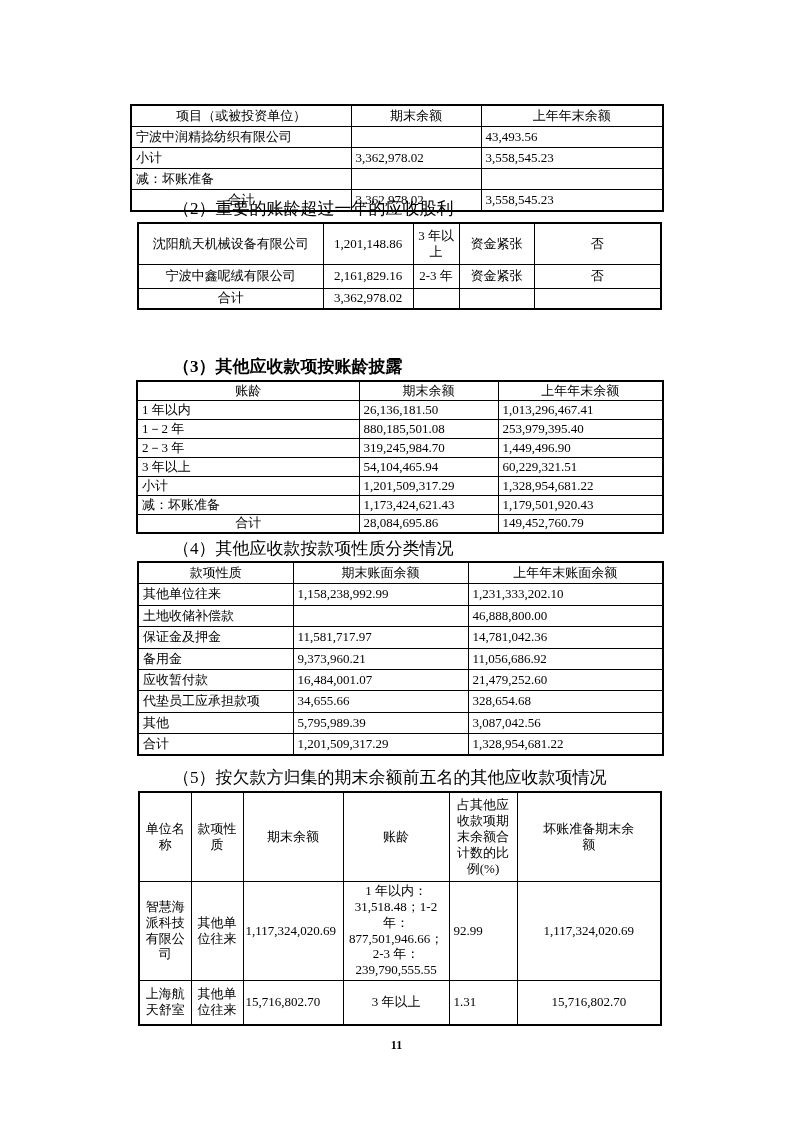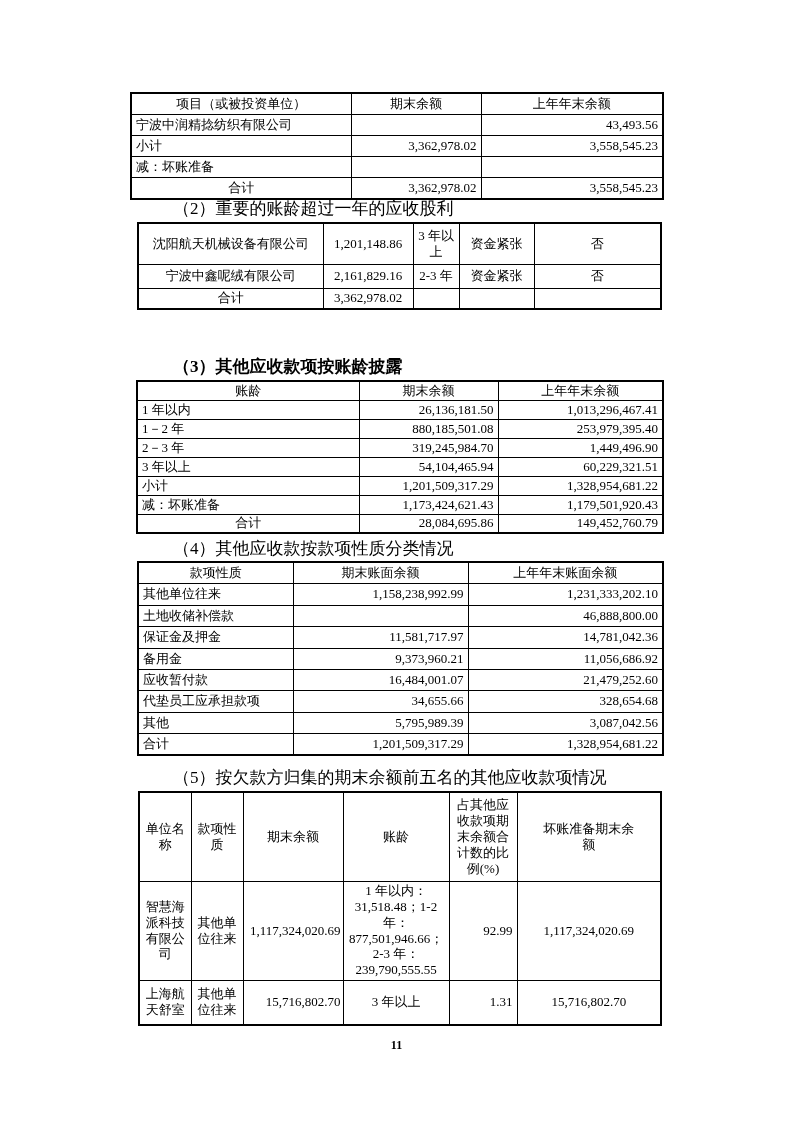--- a/index.html
+++ b/index.html
@@ -23,21 +23,21 @@
     font-size:13px;
     line-height:1.22;
     padding:0 4px;
     vertical-align:middle;
     overflow:hidden;
     word-wrap:break-word;
   }
   .tbl td.tight,.tbl th.tight{padding:0 2px;}
   .c{text-align:center;}
   .l{text-align:left;}
-  .r{text-align:right;}
+  .r{text-align:left;}
   .num-sm{font-size:12.6px;}
   .section-title{
     position:absolute;
     left:130px;
     font-size:17px;
     white-space:nowrap;
     line-height:1.2;
     margin-left:43px;
   }
   .wrap54{display:inline-block;max-width:54px;}
@@ -49,21 +49,21 @@
     text-align:center;
     font-size:12px;
     font-weight:bold;
   }
 </style>
 </head>
 <body>
 
 <div class="page">
 
-  <table class="tbl" style="left:130px;top:92px;width:532px;">
+  <table class="tbl" style="left:130px;top:104px;width:532px;">
     <colgroup>
         <col style="width:220px">
         <col style="width:130px">
         <col style="width:182px">
       </colgroup>
     <tbody>
         <tr style="height:21px">
       <th class="c">项目（或被投资单位）</th>
       <th class="c">期末余额</th>
       <th class="c">上年年末余额</th>

